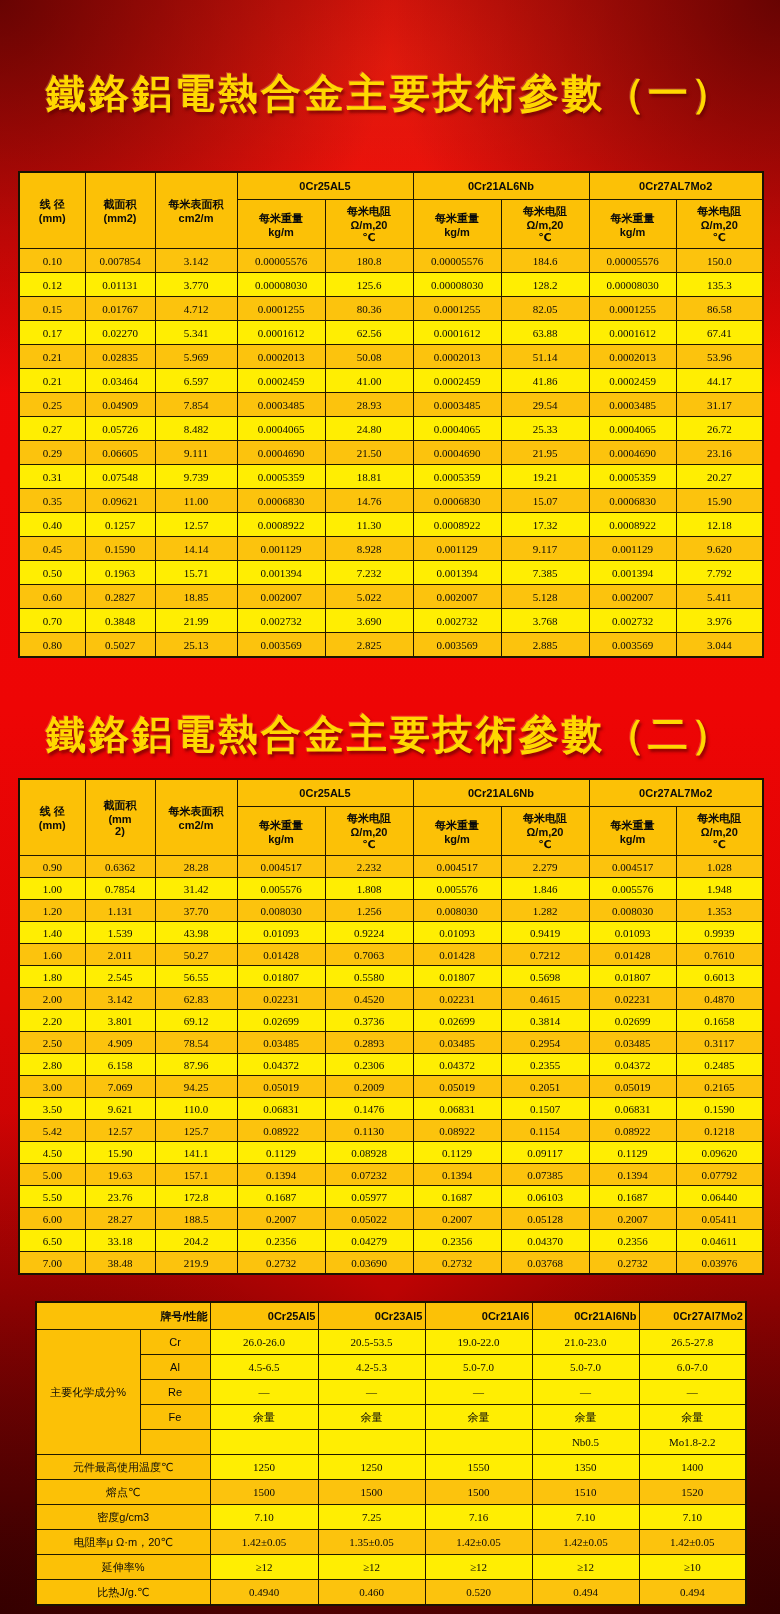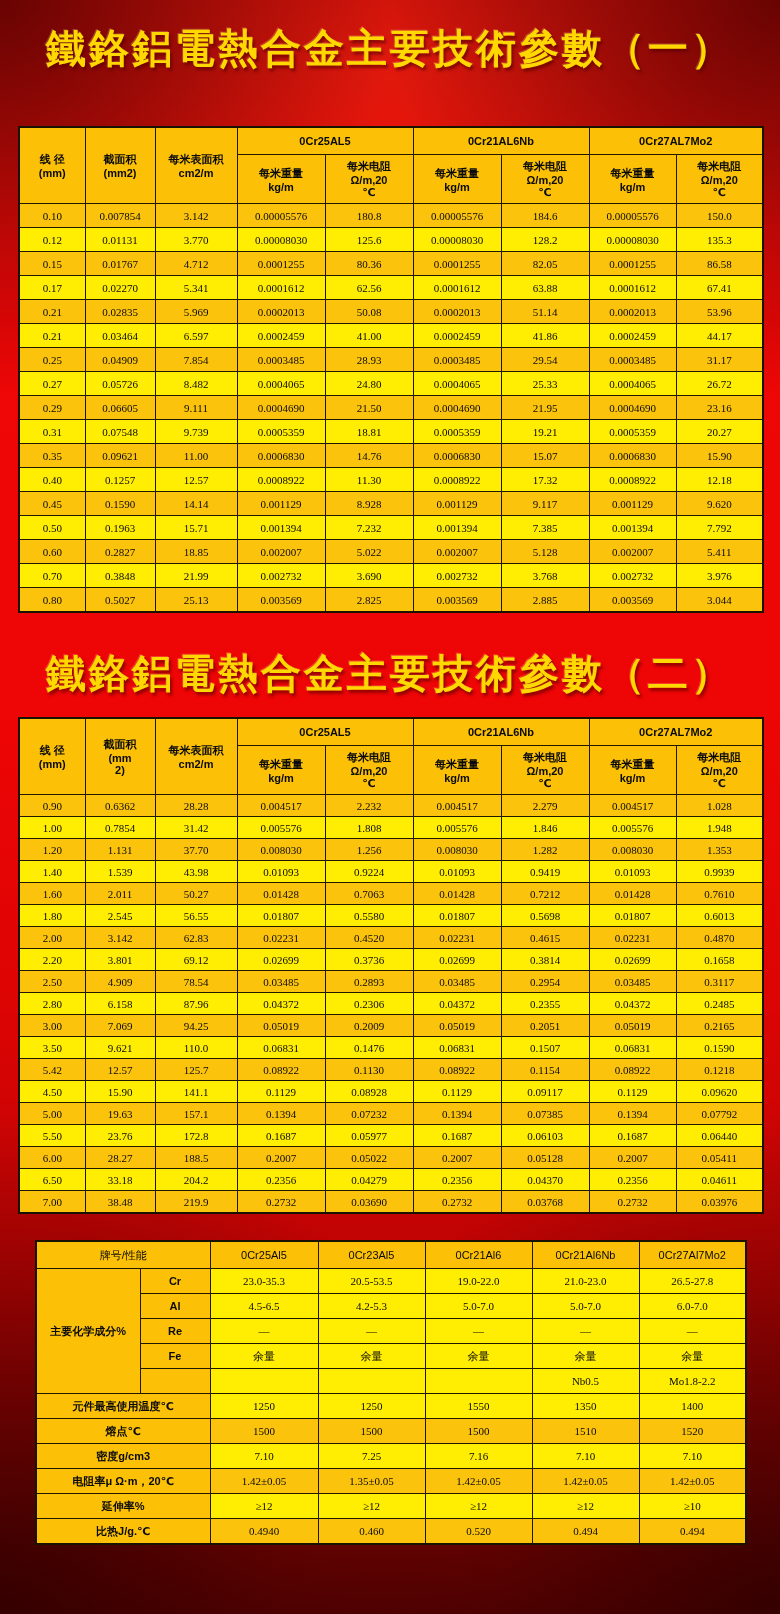--- a/index.html
+++ b/index.html
@@ -16,22 +16,22 @@
       radial-gradient(ellipse 130% 25% at 50% 4%, rgba(255,60,25,.35), transparent 70%),
       linear-gradient(180deg,#c40606 0%,#ee0707 14%,#ee0505 44%,#dd0404 62%,#bb0303 80%,#8a0202 93%,#600101 100%);
   }
   .title{
     margin:0;text-align:center;
     font-weight:900;color:#ffd800;
     letter-spacing:3px;
     text-shadow:2px 3px 3px rgba(90,0,0,.65), -1px -1px 0 rgba(255,240,150,.25);
     white-space:nowrap;
   }
-  .t1{padding-top:20px;font-size:40px;line-height:56px;}
-  .t2{margin-top:32px;font-size:40px;line-height:56px;}
+  .t1{padding-top:20px;font-size:40px;line-height:56px;margin-top:45px;}
+  .t2{margin-top:48px;font-size:40px;line-height:56px;}
   .t3{margin-top:30px;font-size:44px;line-height:58px;letter-spacing:5px;}
 
   table{
     border-collapse:collapse;table-layout:fixed;
     font-size:11px;color:#0a0a0a;
     border:2px solid #1a1200;
   }
   th,td{
     border:1px solid #201800;
     text-align:center;vertical-align:middle;
@@ -48,24 +48,24 @@
   .tech tbody td{
     height:21px;
     font-family:"Liberation Serif","DejaVu Serif",serif;
   }
   .tech2 tbody td{height:19px;}
   .tech tbody tr:nth-child(odd) td{background:#fcc30d;}
   .tech tbody tr:nth-child(even) td{background:#ffee02;}
 
   
   .phys{width:710px;margin:26px 0 0 35px;}
-  .phys thead th{background:#fcc106;font-weight:normal;height:24px;}
+  .phys thead th{background:#fcc106;font-weight:bold;height:24px;text-align:right;}
   .phys td{height:22px;font-family:"Liberation Serif","DejaVu Serif",serif;}
   .phys .chemlbl,.phys .el,.phys .rowlabel{
-    background:#fcc106;font-weight:bold;
+    background:#fcc106;font-weight:normal;
     font-family:"Liberation Sans","DejaVu Sans",sans-serif;
   }
   .phys tbody.chem td:not(.chemlbl):not(.el){background:#ffee02;}
   .phys tbody.props tr:nth-child(odd) td:not(.rowlabel){background:#ffee02;}
   .phys tbody.props tr:nth-child(even) td:not(.rowlabel){background:#fcc30d;}
 </style>
 </head>
 <body>
 
 <div class="page">
@@ -581,21 +581,21 @@
         <th>0Cr23Al5</th>
         <th>0Cr21Al6</th>
         <th>0Cr21Al6Nb</th>
         <th>0Cr27Al7Mo2</th>
       </tr>
     </thead>
     <tbody class="chem">
       <tr>
         <td class="chemlbl" rowspan="5">主要化学成分%</td>
         <td class="el">Cr</td>
-        <td>23.0-35.3</td>
+        <td>26.0-26.0</td>
         <td>20.5-53.5</td>
         <td>19.0-22.0</td>
         <td>21.0-23.0</td>
         <td>26.5-27.8</td>
       </tr>
       <tr>
         <td class="el">Al</td>
         <td>4.5-6.5</td>
         <td>4.2-5.3</td>
         <td>5.0-7.0</td>

